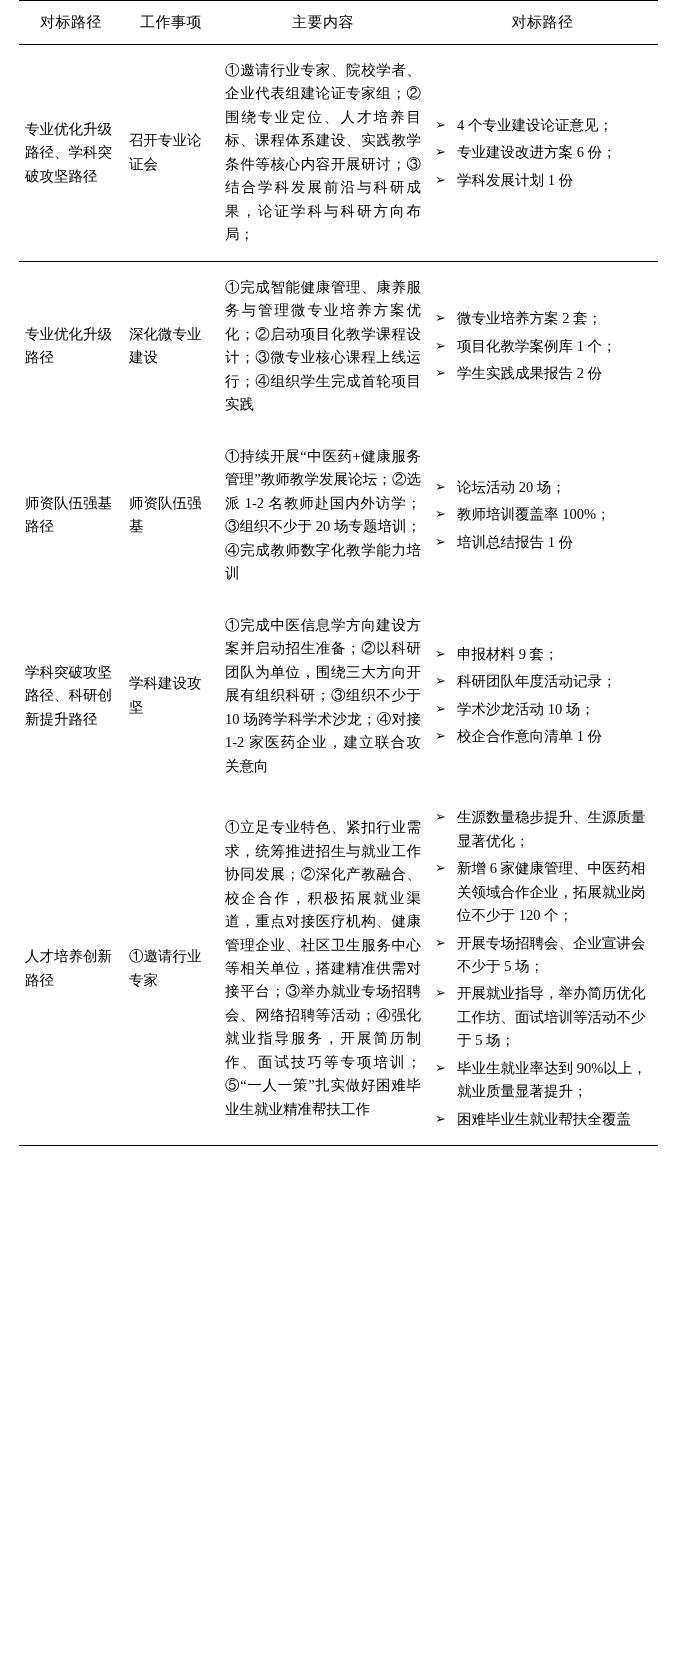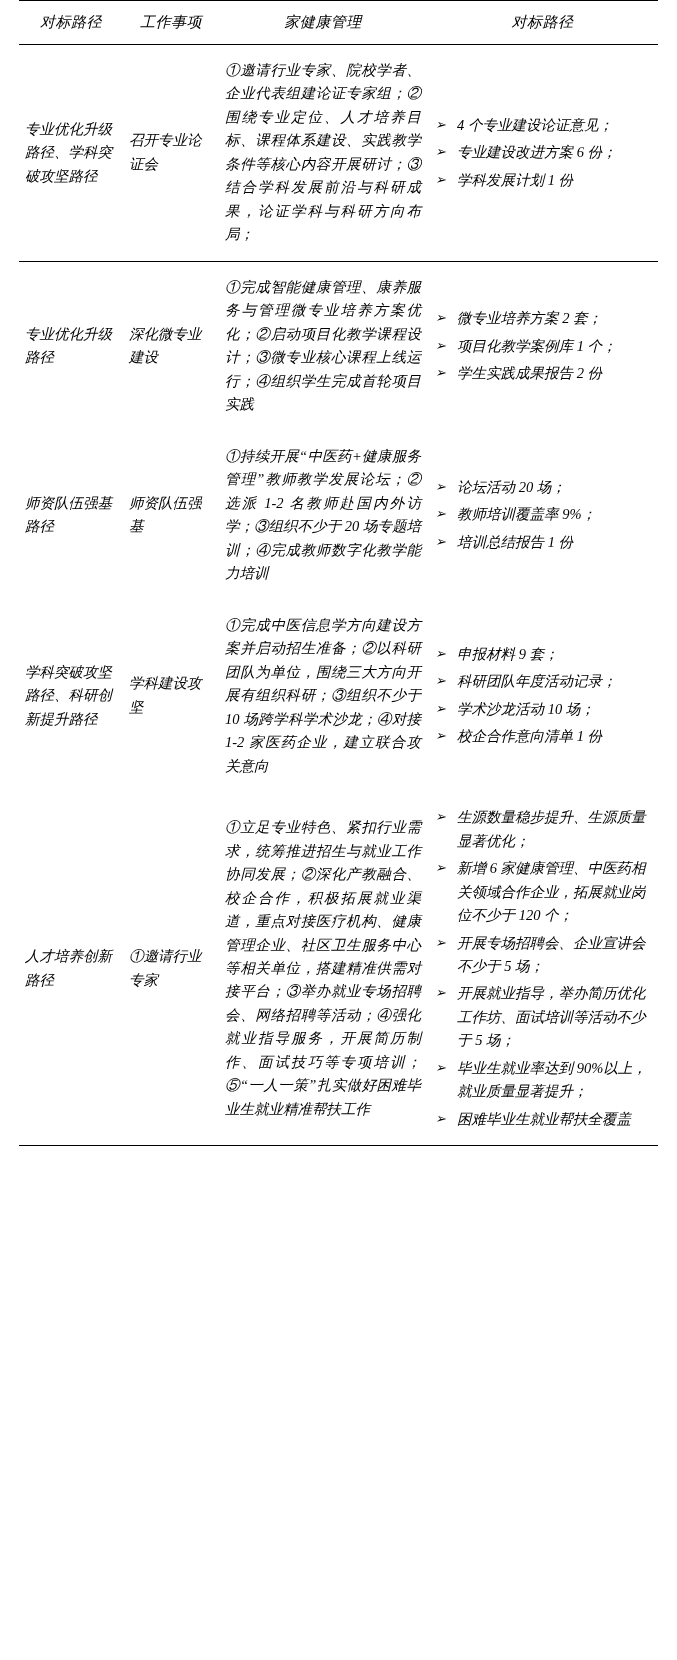--- a/index.html
+++ b/index.html
@@ -11,21 +11,20 @@
     width: 677px;
     font-family: "Liberation Serif", "DejaVu Serif", serif;
     color: #000000;
   }
   .page {
     width: 677px;
     min-height: 1660px;
     box-sizing: border-box;
     padding: 0;
     position: relative;
-    font-style: italic;
   }
   table.plan-table {
     width: 639px;
     margin: 0 auto;
     border-collapse: collapse;
     table-layout: fixed;
   }
   table.plan-table col.c1 { width: 104px; }
   table.plan-table col.c2 { width: 96px; }
   table.plan-table col.c3 { width: 208px; }
@@ -107,21 +106,21 @@
     <colgroup>
       <col class="c1">
         <col class="c2">
         <col class="c3">
         <col class="c4">
     </colgroup>
     <thead>
       <tr class="head-row">
         <th>对标路径</th>
         <th>工作事项</th>
-        <th>家健康管理</th>
+        <th>主要内容</th>
         <th>对标路径</th>
       </tr>
     </thead>
     <tbody>
 
       <tr class="body-row sep">
         <td class="col-path">
           <span class="cell-text">专业优化升级路径、学科突破攻坚路径</span>
         </td>
         <td class="col-item">
@@ -164,21 +163,21 @@
         </td>
         <td class="col-item">
           <span class="cell-text">师资队伍强基</span>
         </td>
         <td class="col-content">
           <span class="cell-text">①持续开展“中医药+健康服务管理”教师教学发展论坛；②选派 1-2 名教师赴国内外访学；③组织不少于 20 场专题培训；④完成教师数字化教学能力培训</span>
         </td>
         <td class="col-outcome">
           <ul class="outcome-list">
             <li><span class="bullet-arrow">➢</span><span>论坛活动 20 场；</span></li>
-            <li><span class="bullet-arrow">➢</span><span>教师培训覆盖率 9%；</span></li>
+            <li><span class="bullet-arrow">➢</span><span>教师培训覆盖率 100%；</span></li>
             <li><span class="bullet-arrow">➢</span><span>培训总结报告 1 份</span></li>
           </ul>
         </td>
       </tr>
 
       <tr class="body-row">
         <td class="col-path">
           <span class="cell-text">学科突破攻坚路径、科研创新提升路径</span>
         </td>
         <td class="col-item">

